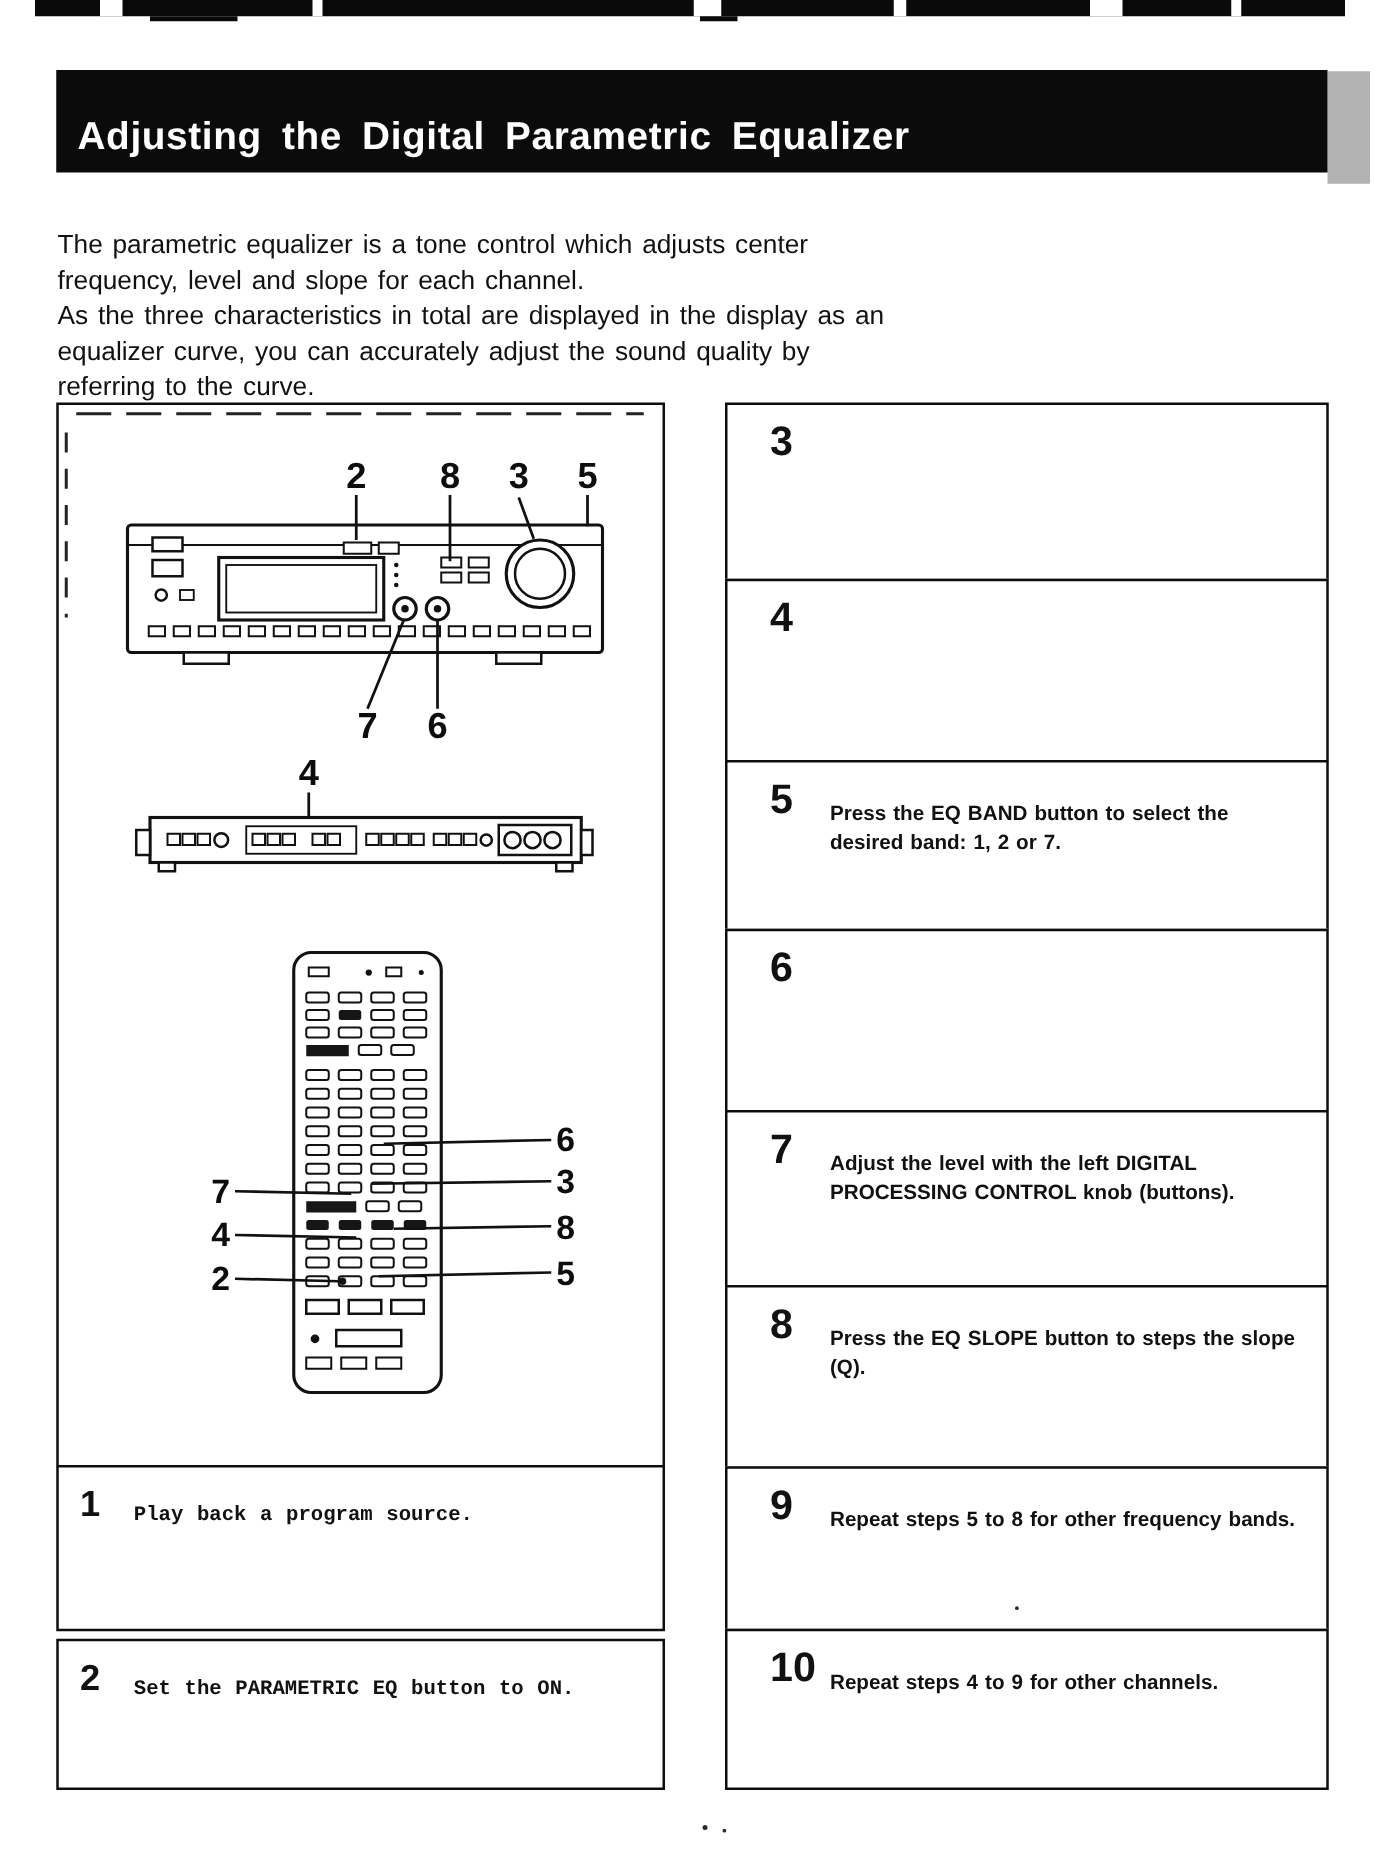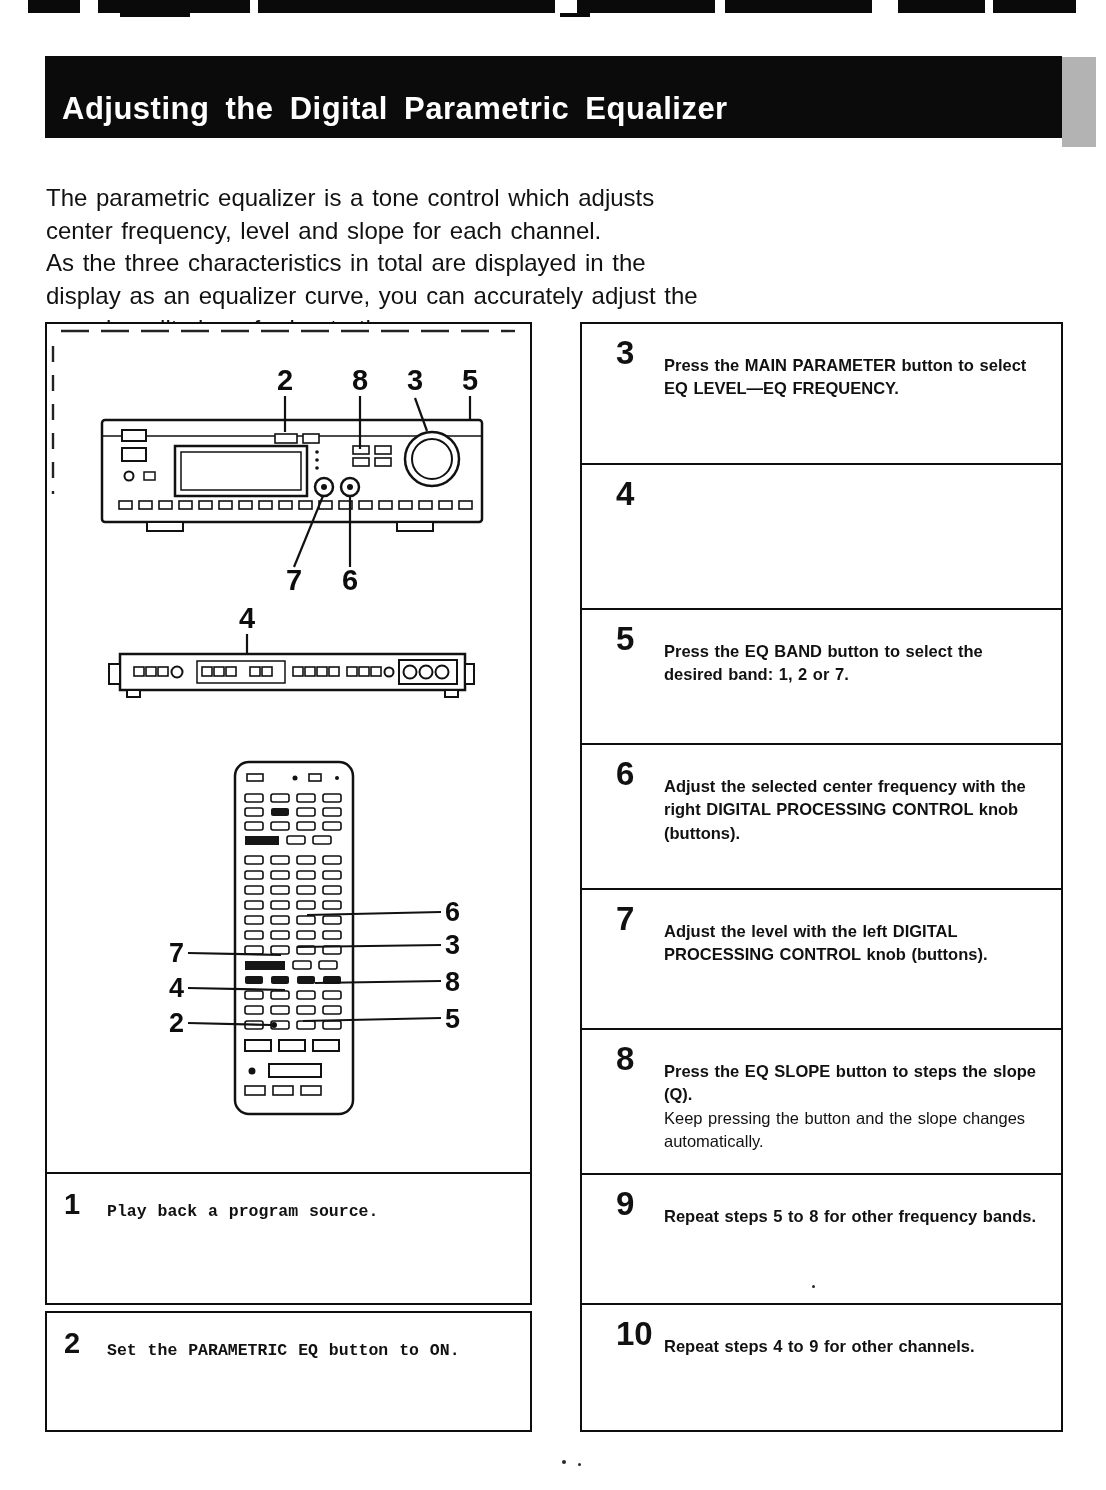--- a/index.html
+++ b/index.html
@@ -23,21 +23,21 @@
   
   .title-bar { position:absolute; left:45px; top:56px; width:1017px; height:82px; background:#0b0b0b; }
   .title-gray { position:absolute; left:1062px; top:57px; width:34px; height:90px; background:#b3b3b3; }
   .title-text {
     position:absolute; left:17px; bottom:11px;
     color:#fff; font-size:31px; font-weight:bold;
     letter-spacing:0.5px; word-spacing:7px; white-space:nowrap;
   }
 
   
-  .intro { position:absolute; left:46px; top:182px; width:676px; font-size:24px; line-height:1.36; word-spacing:2px; }
+  .intro { position:absolute; left:46px; top:182px; width:676px; font-size:21px; line-height:1.36; word-spacing:2px; }
   .intro p { margin:0; }
 
   
   .diagram-box { position:absolute; left:45px; top:322px; width:487px; height:852px; border:2.5px solid #0e0e0e; background:#fff; }
   .diagram-svg { position:absolute; left:0; top:0; width:482px; height:847px; }
 
   
   .ln   { stroke:#111; stroke-width:2.2; fill:none; }
   .s15  { stroke:#111; stroke-width:1.5; fill:#fff; }
   .s2   { stroke:#111; stroke-width:2;   fill:#fff; }
@@ -314,59 +314,50 @@
   <section class="sbox leftcol" style="top:1311px; height:121px;">
     <div class="snum">2</div>
     <div class="stext">
       <span class="boldpart">Set the PARAMETRIC EQ button to ON.</span>
       <span class="plainpart"></span>
     </div>
   </section>
 
   <section class="sbox rightcol" style="top:322px; height:143px;">
     <div class="snum">3</div>
-    <div class="stext">
-      <span class="boldpart">Press the MAIN PARAMETER button to select EQ LEVEL—EQ FREQUENCY.</span>
-      <span class="plainpart"></span>
-    </div>
   </section>
 
   <section class="sbox rightcol" style="top:463px; height:147px;">
     <div class="snum">4</div>
   </section>
 
   <section class="sbox rightcol" style="top:608px; height:137px;">
     <div class="snum">5</div>
     <div class="stext">
       <span class="boldpart">Press the EQ BAND button to select the desired band: 1, 2 or 7.</span>
       <span class="plainpart"></span>
     </div>
   </section>
 
   <section class="sbox rightcol" style="top:743px; height:147px;">
     <div class="snum">6</div>
-    <div class="stext">
-      <span class="boldpart">Adjust the selected center frequency with the right DIGITAL PROCESSING CONTROL knob (buttons).</span>
-      <span class="plainpart"></span>
-    </div>
   </section>
 
   <section class="sbox rightcol" style="top:888px; height:142px;">
     <div class="snum">7</div>
     <div class="stext">
       <span class="boldpart">Adjust the level with the left DIGITAL PROCESSING CONTROL knob (buttons).</span>
       <span class="plainpart"></span>
     </div>
   </section>
 
   <section class="sbox rightcol" style="top:1028px; height:147px;">
     <div class="snum">8</div>
     <div class="stext">
       <span class="boldpart">Press the EQ SLOPE button to steps the slope (Q).</span>
-      <span class="plainpart">Keep pressing the button and the slope changes automatically.</span>
     </div>
   </section>
 
   <section class="sbox rightcol" style="top:1173px; height:132px;">
     <div class="snum">9</div>
     <div class="stext">
       <span class="boldpart">Repeat steps 5 to 8 for other frequency bands.</span>
       <span class="plainpart"></span>
     </div>
   </section>

